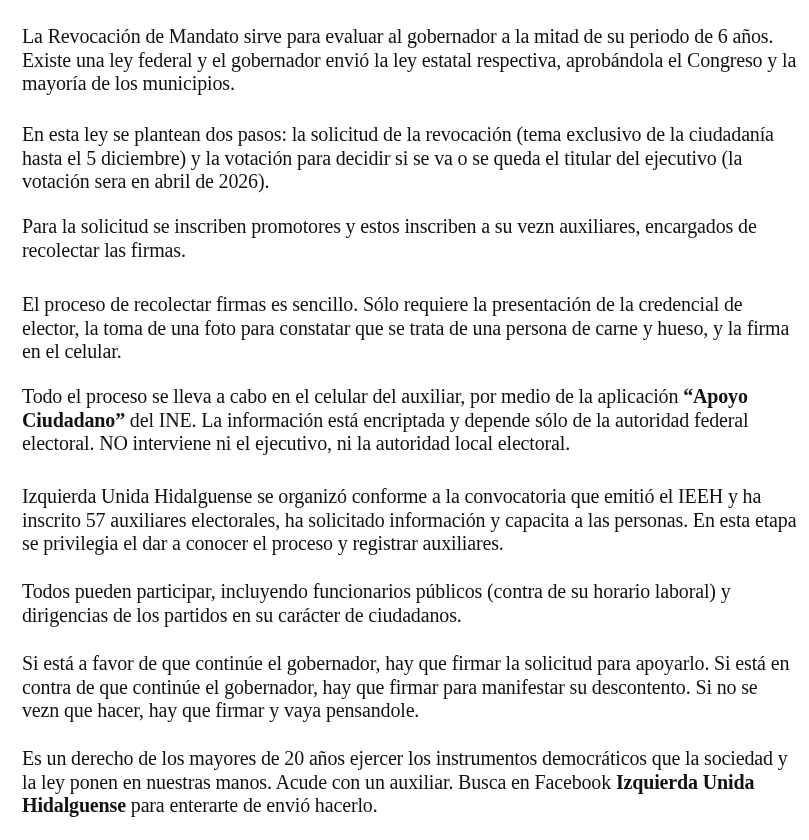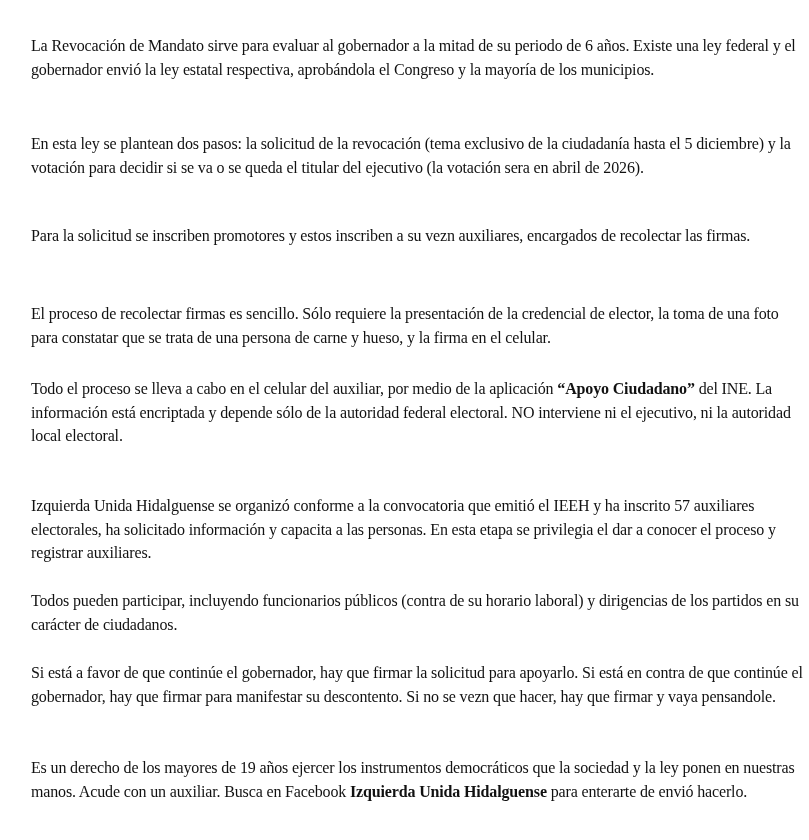--- a/index.html
+++ b/index.html
@@ -30,31 +30,31 @@
       overflow: hidden;
       font-weight: bold;
       font-size: 19px;
       line-height: 20px;
       color: #111;
     }
     .para {
       position: absolute;
       left: 0;
       width: 775px;
-      margin: 9px;
-      font-size: 16px;
+      margin: 0;
+      font-size: 20px;
       line-height: 23.5px;
       letter-spacing: -0.15px;
     }
     .para b { font-weight: bold; }
     #p1 { top: 25px; }
     #p2 { top: 123px; }
     #p3 { top: 215px; }
     #p4 { top: 293px; }
-    #p5 { top: 368px; }
+    #p5 { top: 385px; }
     #p6 { top: 485px; }
     #p7 { top: 580px; }
     #p8 { top: 652px; }
     #p9 { top: 747px; }
   </style>
 </head>
 <body>
 
 <div class="heading-fragment">
   
@@ -62,14 +62,14 @@
 
 <div class="page">
   <p class="para" id="p1">La Revocación de Mandato sirve para evaluar al gobernador a la mitad de su periodo de 6 años. Existe una ley federal y el gobernador envió la ley estatal respectiva, aprobándola el Congreso y la mayoría de los municipios.</p>
   <p class="para" id="p2">En esta ley se plantean dos pasos: la solicitud de la revocación (tema exclusivo de la ciudadanía hasta el 5 diciembre) y la votación para decidir si se va o se queda el titular del ejecutivo (la votación sera en abril de 2026).</p>
   <p class="para" id="p3">Para la solicitud se inscriben promotores y estos inscriben a su vezn auxiliares, encargados de recolectar las firmas.</p>
   <p class="para" id="p4">El proceso de recolectar firmas es sencillo. Sólo requiere la presentación de la credencial de elector, la toma de una foto para constatar que se trata de una persona de carne y hueso, y la firma en el celular.</p>
   <p class="para" id="p5"><span>Todo el proceso se lleva a cabo en el celular del auxiliar, por medio de la aplicación </span><b>“Apoyo Ciudadano”</b><span> del INE. La información está encriptada y depende sólo de la autoridad federal electoral. NO interviene ni el ejecutivo, ni la autoridad local electoral.</span></p>
   <p class="para" id="p6">Izquierda Unida Hidalguense se organizó conforme a la convocatoria que emitió el IEEH y ha inscrito 57 auxiliares electorales, ha solicitado información y capacita a las personas. En esta etapa se privilegia el dar a conocer el proceso y registrar auxiliares.</p>
   <p class="para" id="p7">Todos pueden participar, incluyendo funcionarios públicos (contra de su horario laboral) y dirigencias de los partidos en su carácter de ciudadanos.</p>
   <p class="para" id="p8">Si está a favor de que continúe el gobernador, hay que firmar la solicitud para apoyarlo. Si está en contra de que continúe el gobernador, hay que firmar para manifestar su descontento. Si no se vezn que hacer, hay que firmar y vaya pensandole.</p>
-  <p class="para" id="p9"><span>Es un derecho de los mayores de 19 años ejercer los instrumentos democráticos que la sociedad y la ley ponen en nuestras manos. Acude con un auxiliar. Busca en Facebook </span><b>Izquierda Unida Hidalguense</b><span> para enterarte de envió hacerlo.</span></p>
+  <p class="para" id="p9"><span>Es un derecho de los mayores de 20 años ejercer los instrumentos democráticos que la sociedad y la ley ponen en nuestras manos. Acude con un auxiliar. Busca en Facebook </span><b>Izquierda Unida Hidalguense</b><span> para enterarte de envió hacerlo.</span></p>
 </div>
 
 </body></html>

